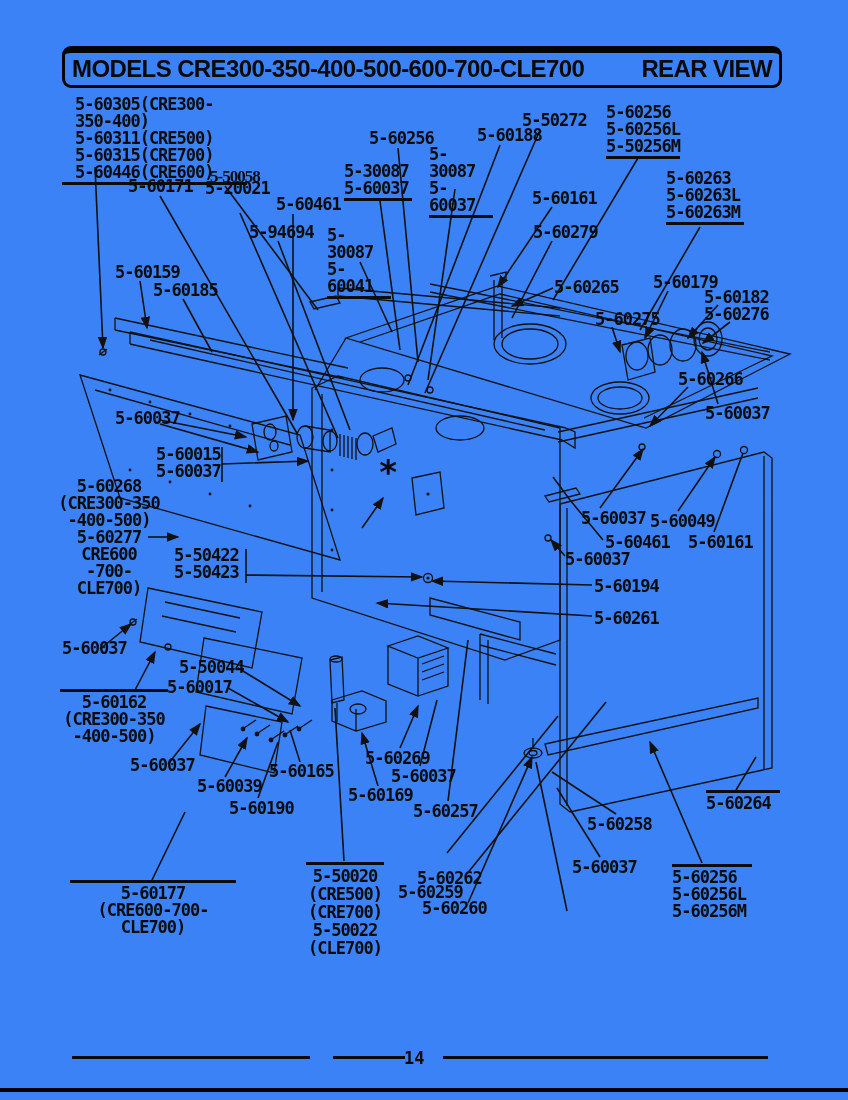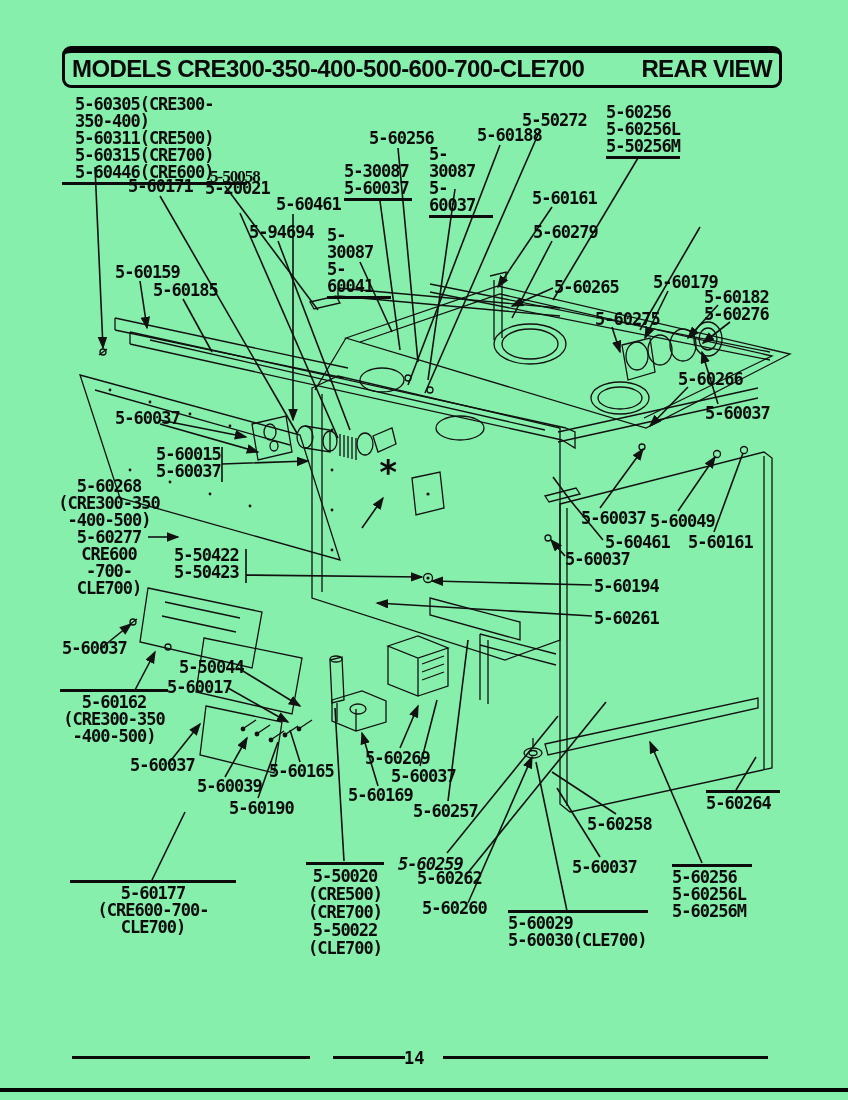--- a/index.html
+++ b/index.html
@@ -1,16 +1,16 @@
 <!DOCTYPE html>
 <html><head>
 <meta charset="utf-8">
 <style>
   html,body{margin:0;padding:0;background:#e8e8e8;}
-  #page{position:relative;width:848px;height:1100px;background:#86efac;overflow:hidden;
+  #page{position:relative;width:848px;height:1100px;background:#3b82f6;overflow:hidden;
         font-family:"DejaVu Sans Mono",monospace;color:#0a0a0a;}
   
   #hdr{position:absolute;left:62px;top:46px;width:700px;height:32px;
        border:3px solid #050505;border-top-width:7px;border-radius:9px;
        display:flex;align-items:center;justify-content:space-between;padding:0 7px;
        font-family:"Liberation Sans",sans-serif;font-weight:bold;font-size:24px;
        letter-spacing:-0.6px;white-space:nowrap;}
   
   .lbl{position:absolute;font:bold 17px/17px "DejaVu Sans Mono",monospace;
        white-space:pre-line;letter-spacing:-1px;color:#0c0c0c;}
@@ -259,20 +259,23 @@
   <div class="lbl u" style="left:344px;top:163px;width:68px;">5-30087
 5-60037</div>
   <div class="lbl" style="left:369px;top:130px;">5-60256</div>
   <div class="lbl u" style="left:429px;top:146px;width:64px;">5-30087
 5-60037</div>
   <div class="lbl" style="left:477px;top:127px;">5-60188</div>
   <div class="lbl" style="left:522px;top:112px;">5-50272</div>
   <div class="lbl u" style="left:606px;top:104px;width:74px;">5-60256
 5-60256L
 5-50256M</div>
+  <div class="lbl u" style="left:666px;top:170px;width:78px;">5-60263
+5-60263L
+5-60263M</div>
   <div class="lbl" style="left:532px;top:190px;">5-60161</div>
   <div class="lbl" style="left:533px;top:224px;">5-60279</div>
   <div class="lbl u" style="left:327px;top:227px;width:64px;">5-30087
 5-60041</div>
   <div class="lbl" style="left:115px;top:264px;">5-60159</div>
   <div class="lbl" style="left:153px;top:282px;">5-60185</div>
   <div class="lbl" style="left:554px;top:279px;">5-60265</div>
   <div class="lbl" style="left:653px;top:274px;">5-60179</div>
   <div class="lbl" style="left:704px;top:289px;">5-60182
 5-60276</div>
@@ -298,32 +301,30 @@
   <div class="lbl" style="left:179px;top:659px;">5-50044</div>
   <div class="lbl" style="left:167px;top:679px;">5-60017</div>
   <div class="lbl" style="left:130px;top:757px;">5-60037</div>
   <div class="lbl" style="left:197px;top:778px;">5-60039</div>
   <div class="lbl" style="left:229px;top:800px;">5-60190</div>
   <div class="lbl" style="left:269px;top:763px;">5-60165</div>
   <div class="lbl" style="left:365px;top:750px;">5-60269</div>
   <div class="lbl" style="left:391px;top:768px;">5-60037</div>
   <div class="lbl" style="left:348px;top:787px;">5-60169</div>
   <div class="lbl" style="left:413px;top:803px;">5-60257</div>
-  <div class="lbl" style="left:398px;top:856px;font-style:italic;">5-60259</div>
+  <div class="lbl" style="left:398px;top:884px;">5-60259</div>
   <div class="lbl" style="left:417px;top:870px;">5-60262</div>
   <div class="lbl" style="left:422px;top:900px;">5-60260</div>
   <div class="lbl o ctr" style="left:306px;top:862px;width:78px;line-height:18px;">5-50020
 (CRE500)
 (CRE700)
 5-50022
 (CLE700)</div>
   <div class="lbl o ctr" style="left:70px;top:880px;width:166px;">5-60177
 (CRE600-700-CLE700)</div>
-  <div class="lbl o" style="left:508px;top:910px;width:140px;">5-60029
-5-60030(CLE700)</div>
   <div class="lbl o" style="left:672px;top:864px;width:80px;">5-60256
 5-60256L
 5-60256M</div>
   <div class="lbl" style="left:587px;top:816px;">5-60258</div>
   <div class="lbl" style="left:572px;top:859px;">5-60037</div>
   <div class="lbl o" style="left:706px;top:790px;width:74px;">5-60264</div>
   <div class="lbl" style="left:581px;top:510px;">5-60037</div>
   <div class="lbl" style="left:650px;top:513px;">5-60049</div>
   <div class="lbl" style="left:605px;top:534px;">5-60461</div>
   <div class="lbl" style="left:688px;top:534px;">5-60161</div>

